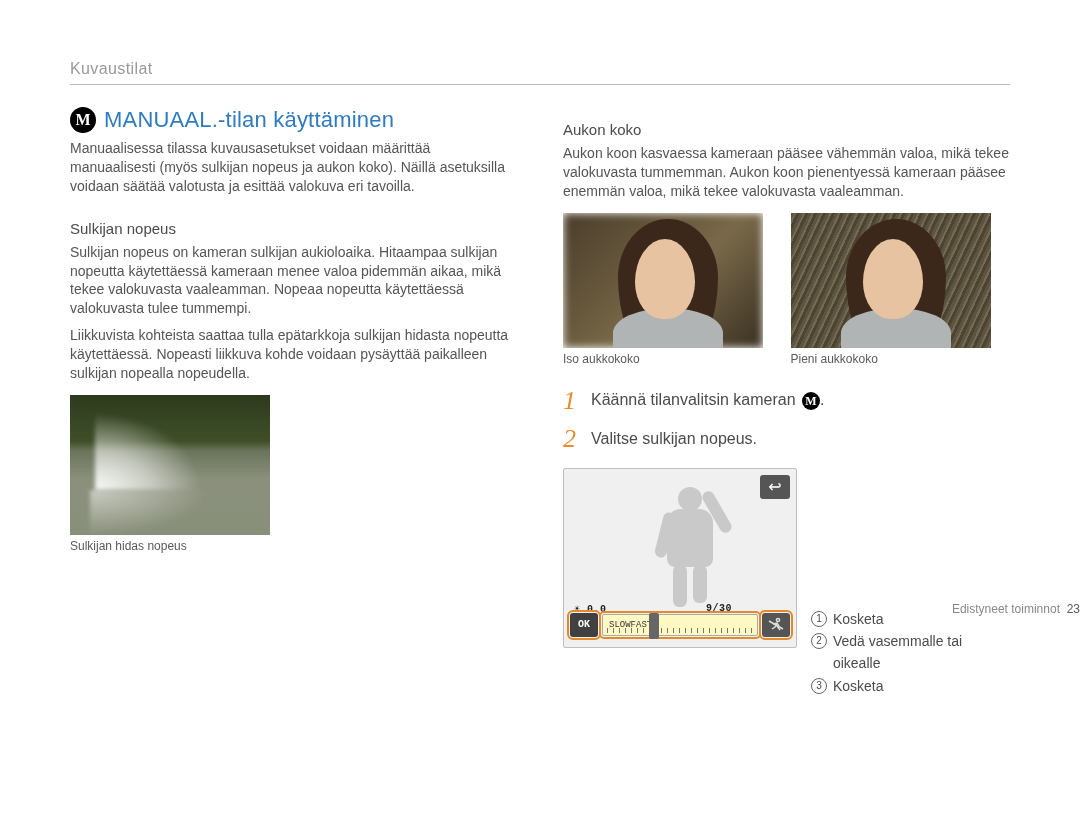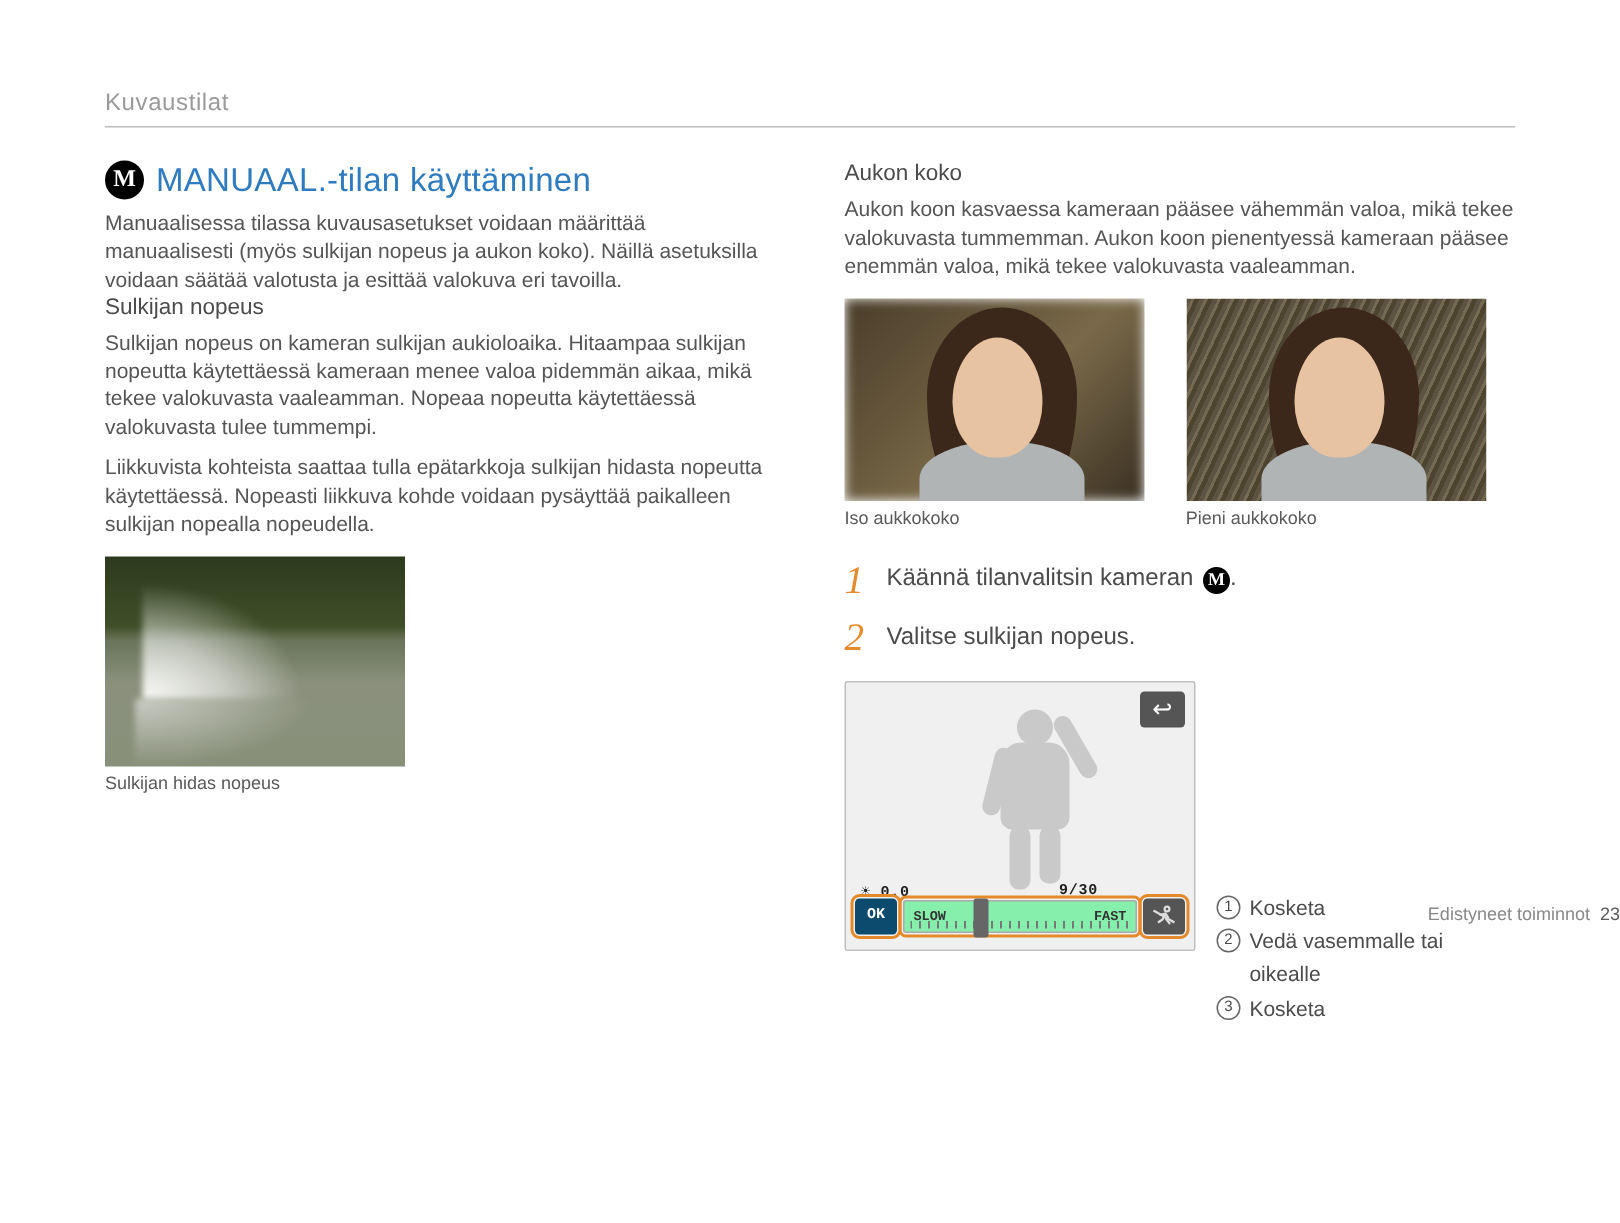--- a/index.html
+++ b/index.html
@@ -6,21 +6,21 @@
   html, body { width: 1080px; height: 815px; background: #fff; font-family: Arial, Helvetica, sans-serif; color: #5a5a5a; }
   .page { width: 1080px; height: 650px; padding: 60px 70px 30px 70px; position: relative; }
   .header { font-size: 16px; color: #9a9a9a; letter-spacing: 0.4px; }
   .hr { border: none; border-top: 1px solid #bbb; margin: 6px 0 22px 0; }
   .cols { display: flex; gap: 46px; }
   .col { flex: 1; }
   .title-row { display: flex; align-items: center; gap: 8px; margin-bottom: 6px; }
   .mode-badge { width: 26px; height: 26px; border-radius: 50%; background: #000; color: #fff; display: flex; align-items: center; justify-content: center; font-weight: bold; font-size: 16px; font-family: "Times New Roman", serif; }
   .title { color: #2f7bbf; font-size: 22px; font-weight: 400; letter-spacing: 0.2px; }
   p.body { font-size: 14px; line-height: 1.35; color: #555; }
-  .sub { font-size: 15px; color: #4b4b4b; margin-bottom: 6px; }
+  .sub { font-size: 15px; color: #4b4b4b; margin-top: 24px; margin-bottom: 6px; }
   .imgrow { display: flex; gap: 8px; margin-top: 12px; }
   .imgbox { flex: 1; }
   .cap { font-size: 12px; color: #5a5a5a; margin-top: 4px; }
   
   .fountain { width: 200px; height: 140px; position: relative; overflow: hidden; background: linear-gradient(to bottom, #2d3a1e 0%, #3f4f28 33%, #6a745a 40%, #8a907c 60%, #89907a 100%); }
   .fountain .spray-slow { position: absolute; left: 25px; bottom: 45px; width: 110px; height: 80px; background: radial-gradient(ellipse at bottom left, rgba(255,255,255,0.95) 0%, rgba(255,255,255,0.55) 35%, rgba(255,255,255,0) 68%); filter: blur(2px); }
   .fountain .reflection { position: absolute; left: 20px; bottom: 0; width: 120px; height: 45px; background: radial-gradient(ellipse at top left, rgba(255,255,255,0.55) 0%, rgba(255,255,255,0) 70%); filter: blur(2px); }
   .fountain.fast .spray-slow { filter: none; background: radial-gradient(circle at 20% 80%, rgba(255,255,255,0.95) 0, rgba(255,255,255,0.95) 2px, rgba(255,255,255,0) 3px) 0 0/8px 8px, radial-gradient(circle at 70% 40%, rgba(255,255,255,0.8) 0, rgba(255,255,255,0.8) 1.5px, rgba(255,255,255,0) 2.5px) 0 0/6px 6px; }
   
   .portrait { width: 200px; height: 135px; position: relative; overflow: hidden; }
@@ -42,22 +42,22 @@
   .silhouette .head { width: 24px; height: 24px; background: #c9c9c9; border-radius: 50%; margin: 0 auto; }
   .silhouette .body { width: 46px; height: 58px; background: #c9c9c9; margin: -2px auto 0; border-radius: 14px 14px 8px 8px; position: relative; }
   .silhouette .arm { position: absolute; width: 12px; height: 46px; background: #c9c9c9; border-radius: 6px; }
   .silhouette .arm.l { left: -8px; top: 3px; transform: rotate(14deg); }
   .silhouette .arm.r { right: -10px; top: -20px; transform: rotate(-30deg); }
   .silhouette .legs { width: 40px; height: 42px; margin: -2px auto 0; display: flex; gap: 6px; justify-content: center; }
   .silhouette .leg { width: 14px; background: #c9c9c9; border-radius: 6px; }
   .back-btn { position: absolute; top: 6px; right: 6px; width: 30px; height: 24px; background: #555; border-radius: 3px; display: flex; align-items: center; justify-content: center; color: #fff; font-size: 16px; }
   .info-line { position: absolute; left: 10px; right: 64px; top: 134px; display: flex; justify-content: space-between; font-family: "Courier New", monospace; font-size: 10px; font-weight: bold; color: #222; letter-spacing: 0.5px; }
   .slider-row { position: absolute; left: 6px; right: 6px; bottom: 8px; height: 28px; display: flex; align-items: center; gap: 4px; }
-  .ok-btn { width: 28px; height: 24px; background: #0c4a6e; color: #fff; font-family: "Courier New", monospace; font-size: 10px; font-weight: bold; border-radius: 3px; display: flex; align-items: center; justify-content: center; outline: 2px solid #e48a2a; outline-offset: 1px; }
-  .slider { flex: 1; height: 22px; background: #86efac; border: 1px solid #aaa; border-radius: 2px; position: relative; outline: 2px solid #e48a2a; outline-offset: 1px; display: flex; align-items: center; justify-content: space-between; padding: 0 6px; font-family: "Courier New", monospace; font-size: 9px; font-weight: bold; color: #333; }
+  .ok-btn { width: 28px; height: 24px; background: #404040; color: #fff; font-family: "Courier New", monospace; font-size: 10px; font-weight: bold; border-radius: 3px; display: flex; align-items: center; justify-content: center; outline: 2px solid #e48a2a; outline-offset: 1px; }
+  .slider { flex: 1; height: 22px; background: #fef9c3; border: 1px solid #aaa; border-radius: 2px; position: relative; outline: 2px solid #e48a2a; outline-offset: 1px; display: flex; align-items: center; padding: 0 6px; font-family: "Courier New", monospace; font-size: 9px; font-weight: normal; color: #333; }
   .slider .handle { position: absolute; left: 30%; top: -2px; width: 10px; height: 26px; background: #666; border-radius: 2px; }
   .slider .ticks { position: absolute; left: 4px; right: 4px; bottom: 2px; height: 5px; background: repeating-linear-gradient(to right, #777 0 1px, transparent 1px 6px); }
   .icon-btn { width: 28px; height: 24px; background: #555; border-radius: 3px; display: flex; align-items: center; justify-content: center; outline: 2px solid #e48a2a; outline-offset: 1px; }
   .icon-btn svg { stroke: #ddd; }
   
   .callouts { position: absolute; inset: 0; pointer-events: none; }
   .legend { font-size: 14px; color: #4b4b4b; line-height: 1.6; }
   .legend .row { display: flex; gap: 6px; }
   .legend .circ { display: inline-flex; width: 16px; height: 16px; border: 1px solid #666; border-radius: 50%; align-items: center; justify-content: center; font-size: 10px; flex-shrink: 0; margin-top: 3px; }
   .footer { position: absolute; left: 0; right: 0; bottom: 34px; text-align: right; font-size: 12px; color: #888; }
@@ -88,21 +88,21 @@
           <div class="fountain">
             <div class="spray-slow"></div>
             <div class="reflection"></div>
           </div>
           <div class="cap">Sulkijan hidas nopeus</div>
         </div>
       </div>
     </div>
 
     <div class="col">
-      <div class="sub" style="margin-top:0">Aukon koko</div>
+      <div class="sub" style="margin-top:14px">Aukon koko</div>
       <p class="body">Aukon koon kasvaessa kameraan pääsee vähemmän valoa, mikä tekee valokuvasta tummemman. Aukon koon pienentyessä kameraan pääsee enemmän valoa, mikä tekee valokuvasta vaaleamman.</p>
 
       <div class="imgrow">
         <div class="imgbox">
           <div class="portrait large">
             <div class="bg"></div>
               <div class="hair"></div>
               <div class="shirt"></div>
               <div class="face"></div>
           </div>

